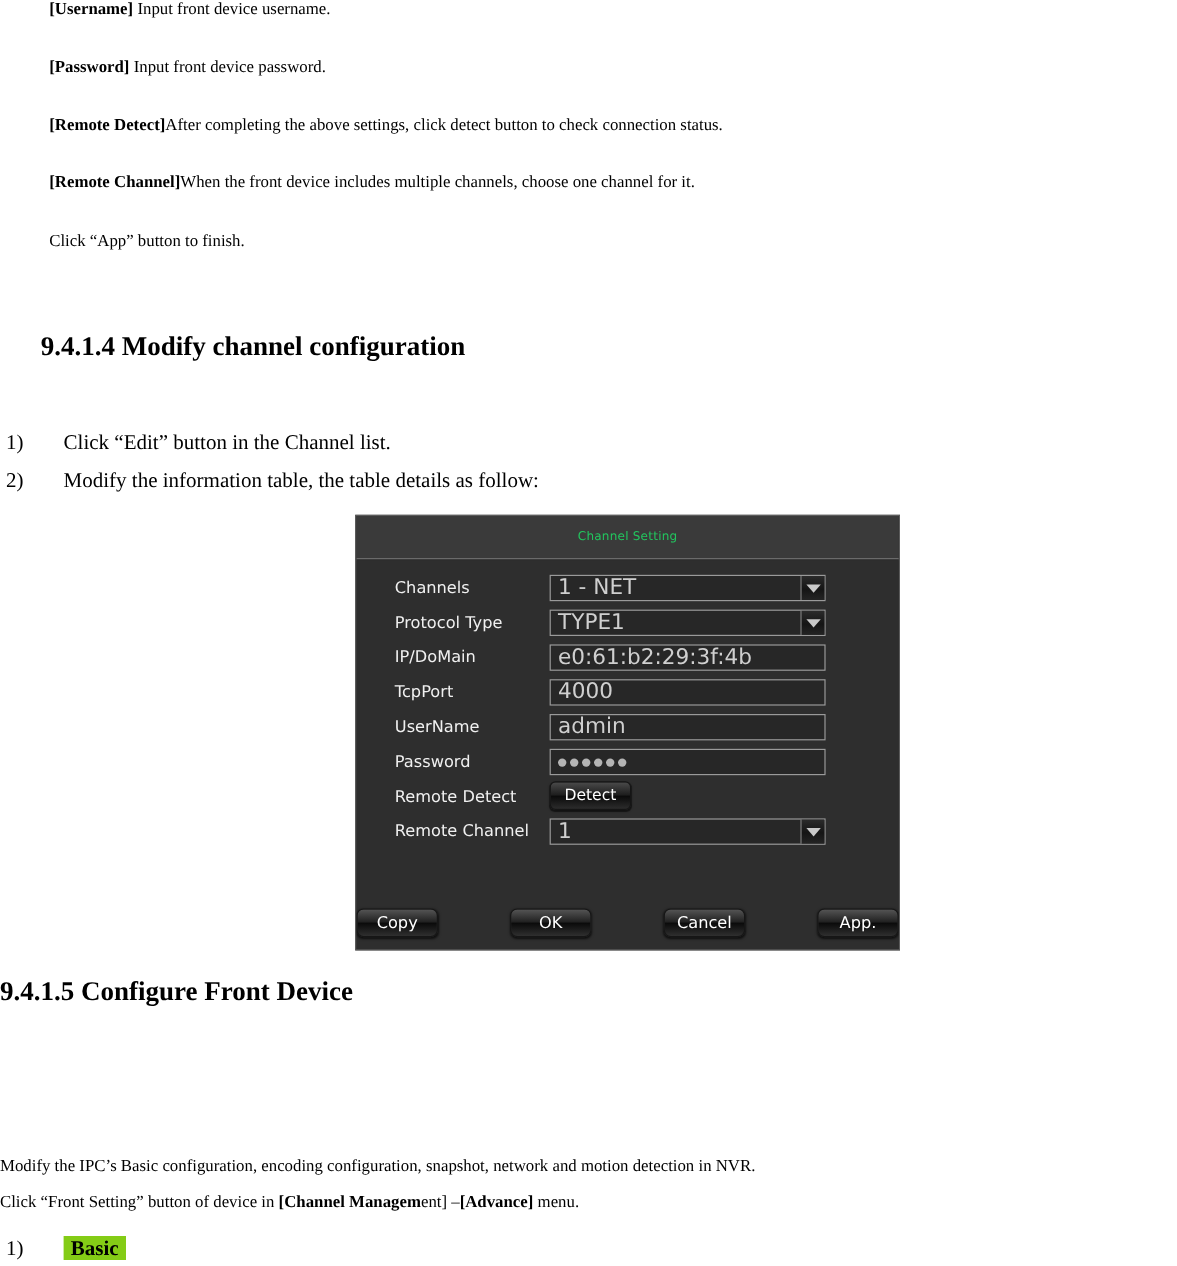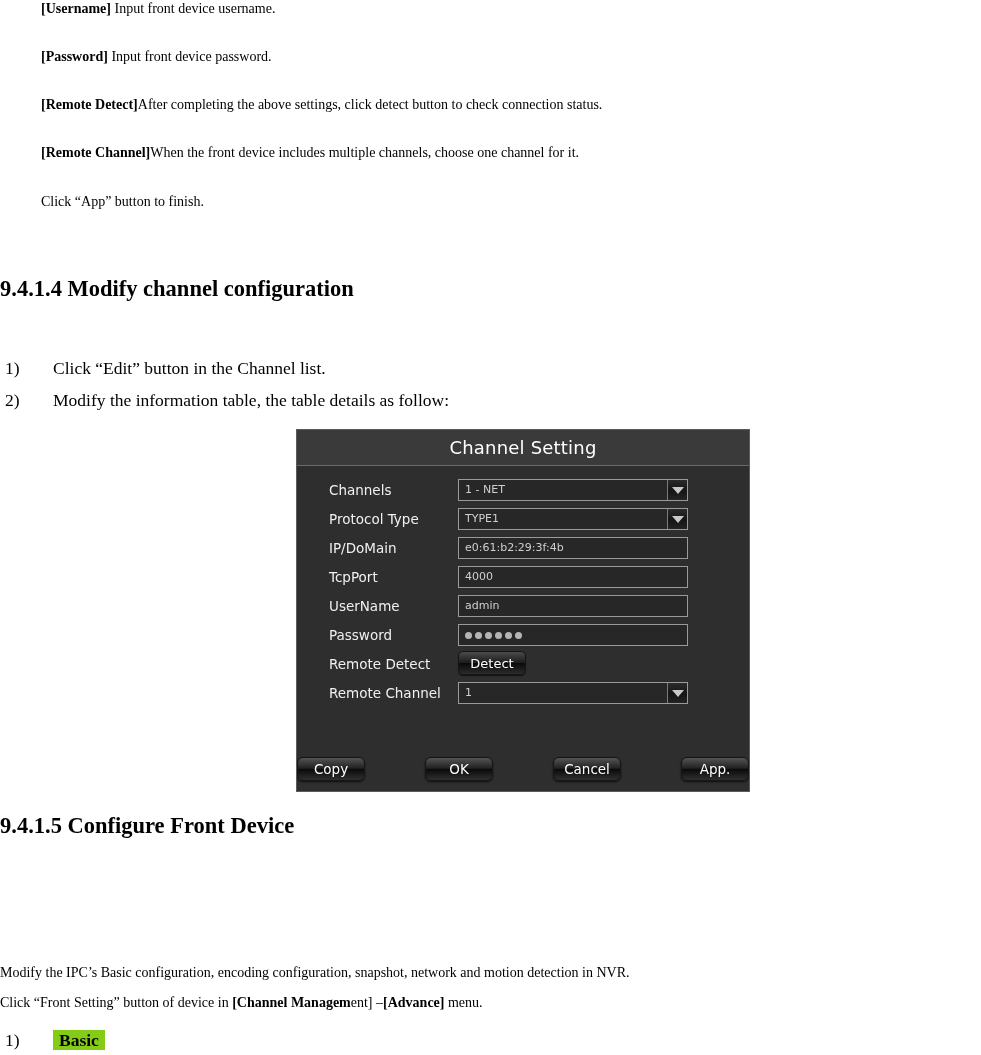--- a/index.html
+++ b/index.html
@@ -39,21 +39,21 @@
 
   
   .heading {
     position: absolute;
     left: 0px;
     font-size: 22.5px;
     font-weight: bold;
     line-height: 26px;
     white-space: nowrap;
   }
-  .h-9414 { top: 276px; }
+  .h-9414 { top: 276px; padding-left: 34px; }
   .h-9415 { top: 813px; }
 
   
   .li-row {
     position: absolute;
     font-size: 17.5px;
     line-height: 21px;
     white-space: nowrap;
   }
   .li-row .num {
@@ -99,22 +99,22 @@
     width: 100%;
     height: 36px;
     background: #3a3a3a;
     border-bottom: 1px solid #6a6a6a;
     box-sizing: border-box;
     display: flex;
     align-items: center;
     justify-content: center;
   }
   .dlg-title {
-    font-size: 18px;
-    color: #ffffff;
+    font-size: 10px;
+    color: #22c55e;
     letter-spacing: 0.2px;
   }
   .dlg-body {
     position: absolute;
     left: 0; top: 37px;
     width: 100%;
     bottom: 0;
     background: #2e2e2e;
   }
 
@@ -143,21 +143,21 @@
     box-sizing: border-box;
     background: #272727;
     border: 1px solid #9a9a9a;
   }
   .fval {
     position: absolute;
     left: 6px;
     top: 0;
     height: 20px;
     line-height: 20px;
-    font-size: 11px;
+    font-size: 18px;
     color: #cfcfcf;
     white-space: nowrap;
   }
   .dots {
     position: absolute;
     left: 6px;
     top: 0;
     height: 20px;
     display: flex;
     align-items: center;

